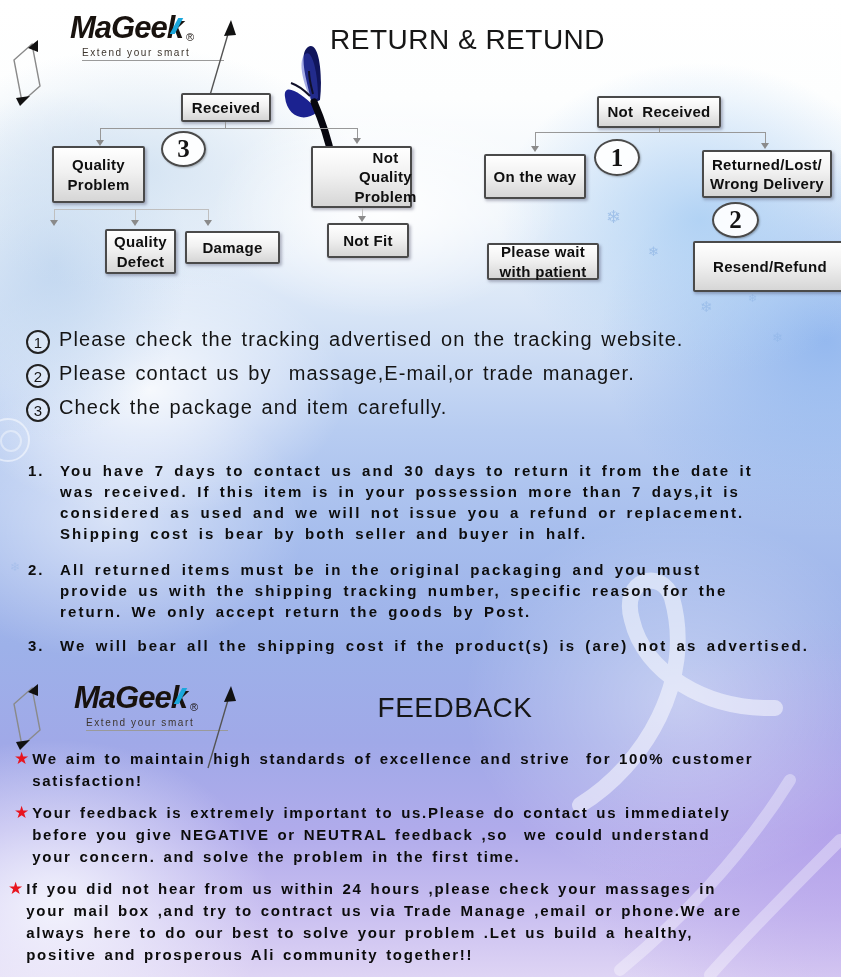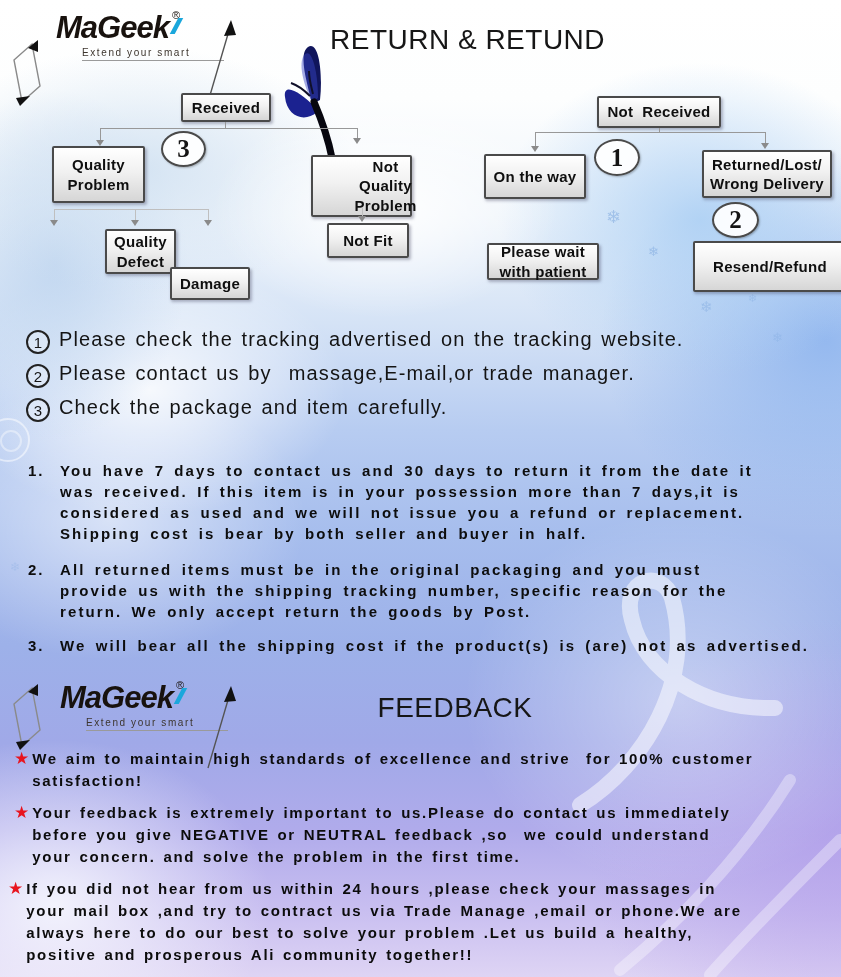--- a/index.html
+++ b/index.html
@@ -14,21 +14,21 @@
       radial-gradient(ellipse 270px 210px at 700px 220px, rgba(173,208,244,.9), rgba(173,208,244,0) 75%),
       radial-gradient(ellipse 300px 250px at 825px 340px, rgba(138,178,238,.85), rgba(138,178,238,0) 75%),
       radial-gradient(ellipse 280px 200px at 110px 520px, rgba(255,255,255,.55), rgba(255,255,255,0) 70%),
       radial-gradient(ellipse 300px 260px at 680px 700px, rgba(255,255,255,.4), rgba(255,255,255,0) 72%),
       radial-gradient(ellipse 330px 310px at 835px 850px, rgba(182,158,234,.6), rgba(182,158,234,0) 75%),
       radial-gradient(ellipse 300px 230px at 55px 905px, rgba(250,252,255,.85), rgba(250,252,255,0) 72%),
       linear-gradient(180deg,#ffffff 0%,#fdfefe 10%,#eff5fb 22%,#d5e3f6 33%,#b7ccf1 44%,#a6bded 55%,#9db1e9 66%,#a0a9e8 76%,#b0abeb 85%,#c8bef0 93%,#ded4f4 100%);
   }
   
   .logo{position:absolute; line-height:1;}
-  .logo-row{display:flex; align-items:flex-start;}
+  .logo-row{display:flex; align-items:flex-end;margin-left:14px;}
   .logo-main{font-size:31px; font-weight:bold; font-style:italic; letter-spacing:-1px; color:#18120e;}
   .logo-k{font-size:31px; font-weight:bold; font-style:italic; color:#18120e; position:relative;}
   .k-accent{position:absolute; width:5px; height:16px; background:#1aa7dc; transform:skewX(-28deg); border:0;}
   .logo-reg{font-size:11px; margin-left:2px; margin-top:-2px; color:#18120e;}
   .logo-tagline{font-size:10px; letter-spacing:1.6px; color:#3c352e; margin-top:3px; margin-left:26px; border-bottom:1px solid #9a9a9a; padding-bottom:2px; display:inline-block; padding-right:34px;}
   .big-title{position:absolute; font-size:28px; letter-spacing:.5px; color:#161616; text-align:center; white-space:pre;}
   
   .fbox{
     position:absolute; display:flex; align-items:center; justify-content:center;
     background:linear-gradient(180deg,#ffffff 0%,#f1f1f1 45%,#d6d6d6 100%);
@@ -136,23 +136,23 @@
   <div class="cl h faint" style="left:54px;top:209px;width:154px;"></div>
   <div class="cl v faint" style="left:54px;top:209px;height:12px;"></div>
   <div class="arrow-down" style="left:50px;top:220px;"></div>
   <div class="cl v faint" style="left:135px;top:209px;height:12px;"></div>
   <div class="arrow-down" style="left:131px;top:220px;"></div>
   <div class="cl v faint" style="left:208px;top:209px;height:12px;"></div>
   <div class="arrow-down" style="left:204px;top:220px;"></div>
 
   <div class="fbox" style="left:105px;top:229px;width:71px;height:45px;">Quality
 Defect</div>
-  <div class="fbox" style="left:170px;top:231px;width:80px;height:33px;margin-top:36px;">Damage</div>
-
-  <div class="fbox" style="left:311px;top:155px;width:101px;height:62px;padding-left:48px;">Not Quality
+  <div class="fbox" style="left:185px;top:231px;width:95px;height:33px;">Damage</div>
+
+  <div class="fbox" style="left:311px;top:146px;width:101px;height:62px;padding-left:48px;">Not Quality
 Problem</div>
   <div class="cl v faint" style="left:362px;top:208px;height:9px;"></div>
   <div class="arrow-down" style="left:358px;top:216px;"></div>
   <div class="fbox" style="left:327px;top:223px;width:82px;height:35px;">Not Fit</div>
 
   <div class="fbox" style="left:597px;top:96px;width:124px;height:32px;">Not  Received</div>
 
   <div class="cl v" style="left:659px;top:128px;height:5px;"></div>
   <div class="cl h" style="left:535px;top:132px;width:231px;"></div>
   <div class="cl v" style="left:535px;top:133px;height:13px;"></div>

